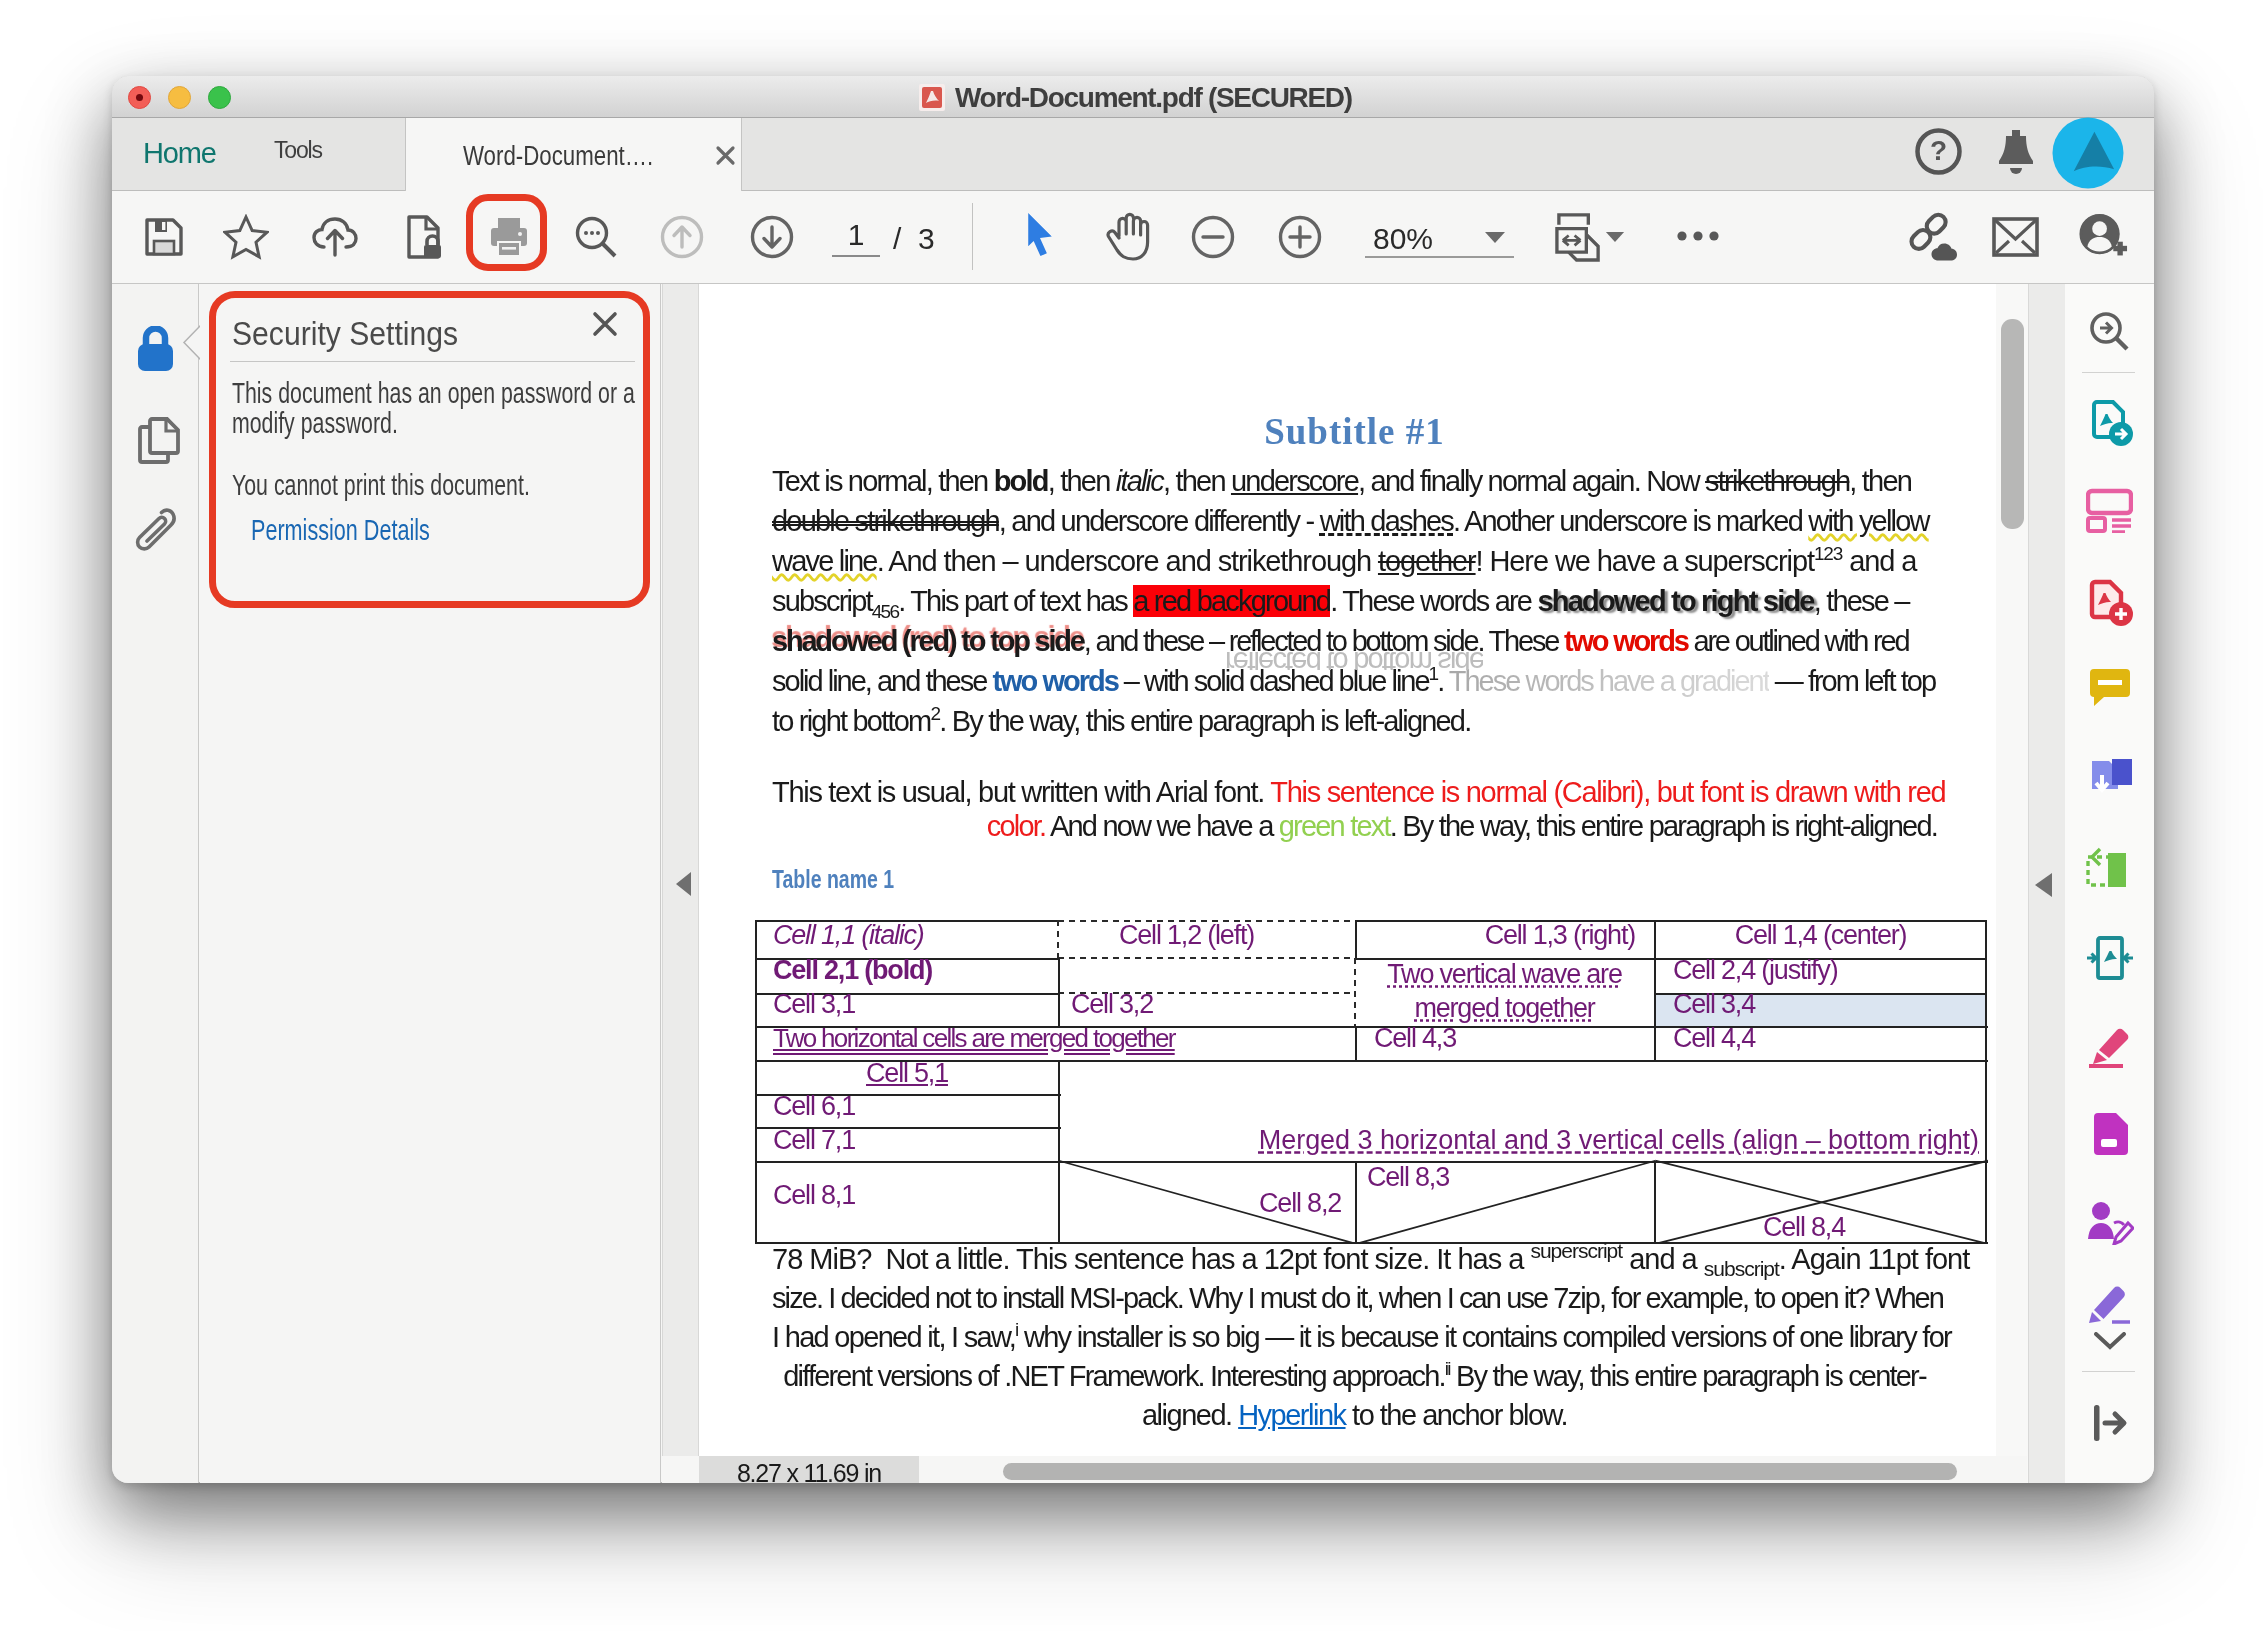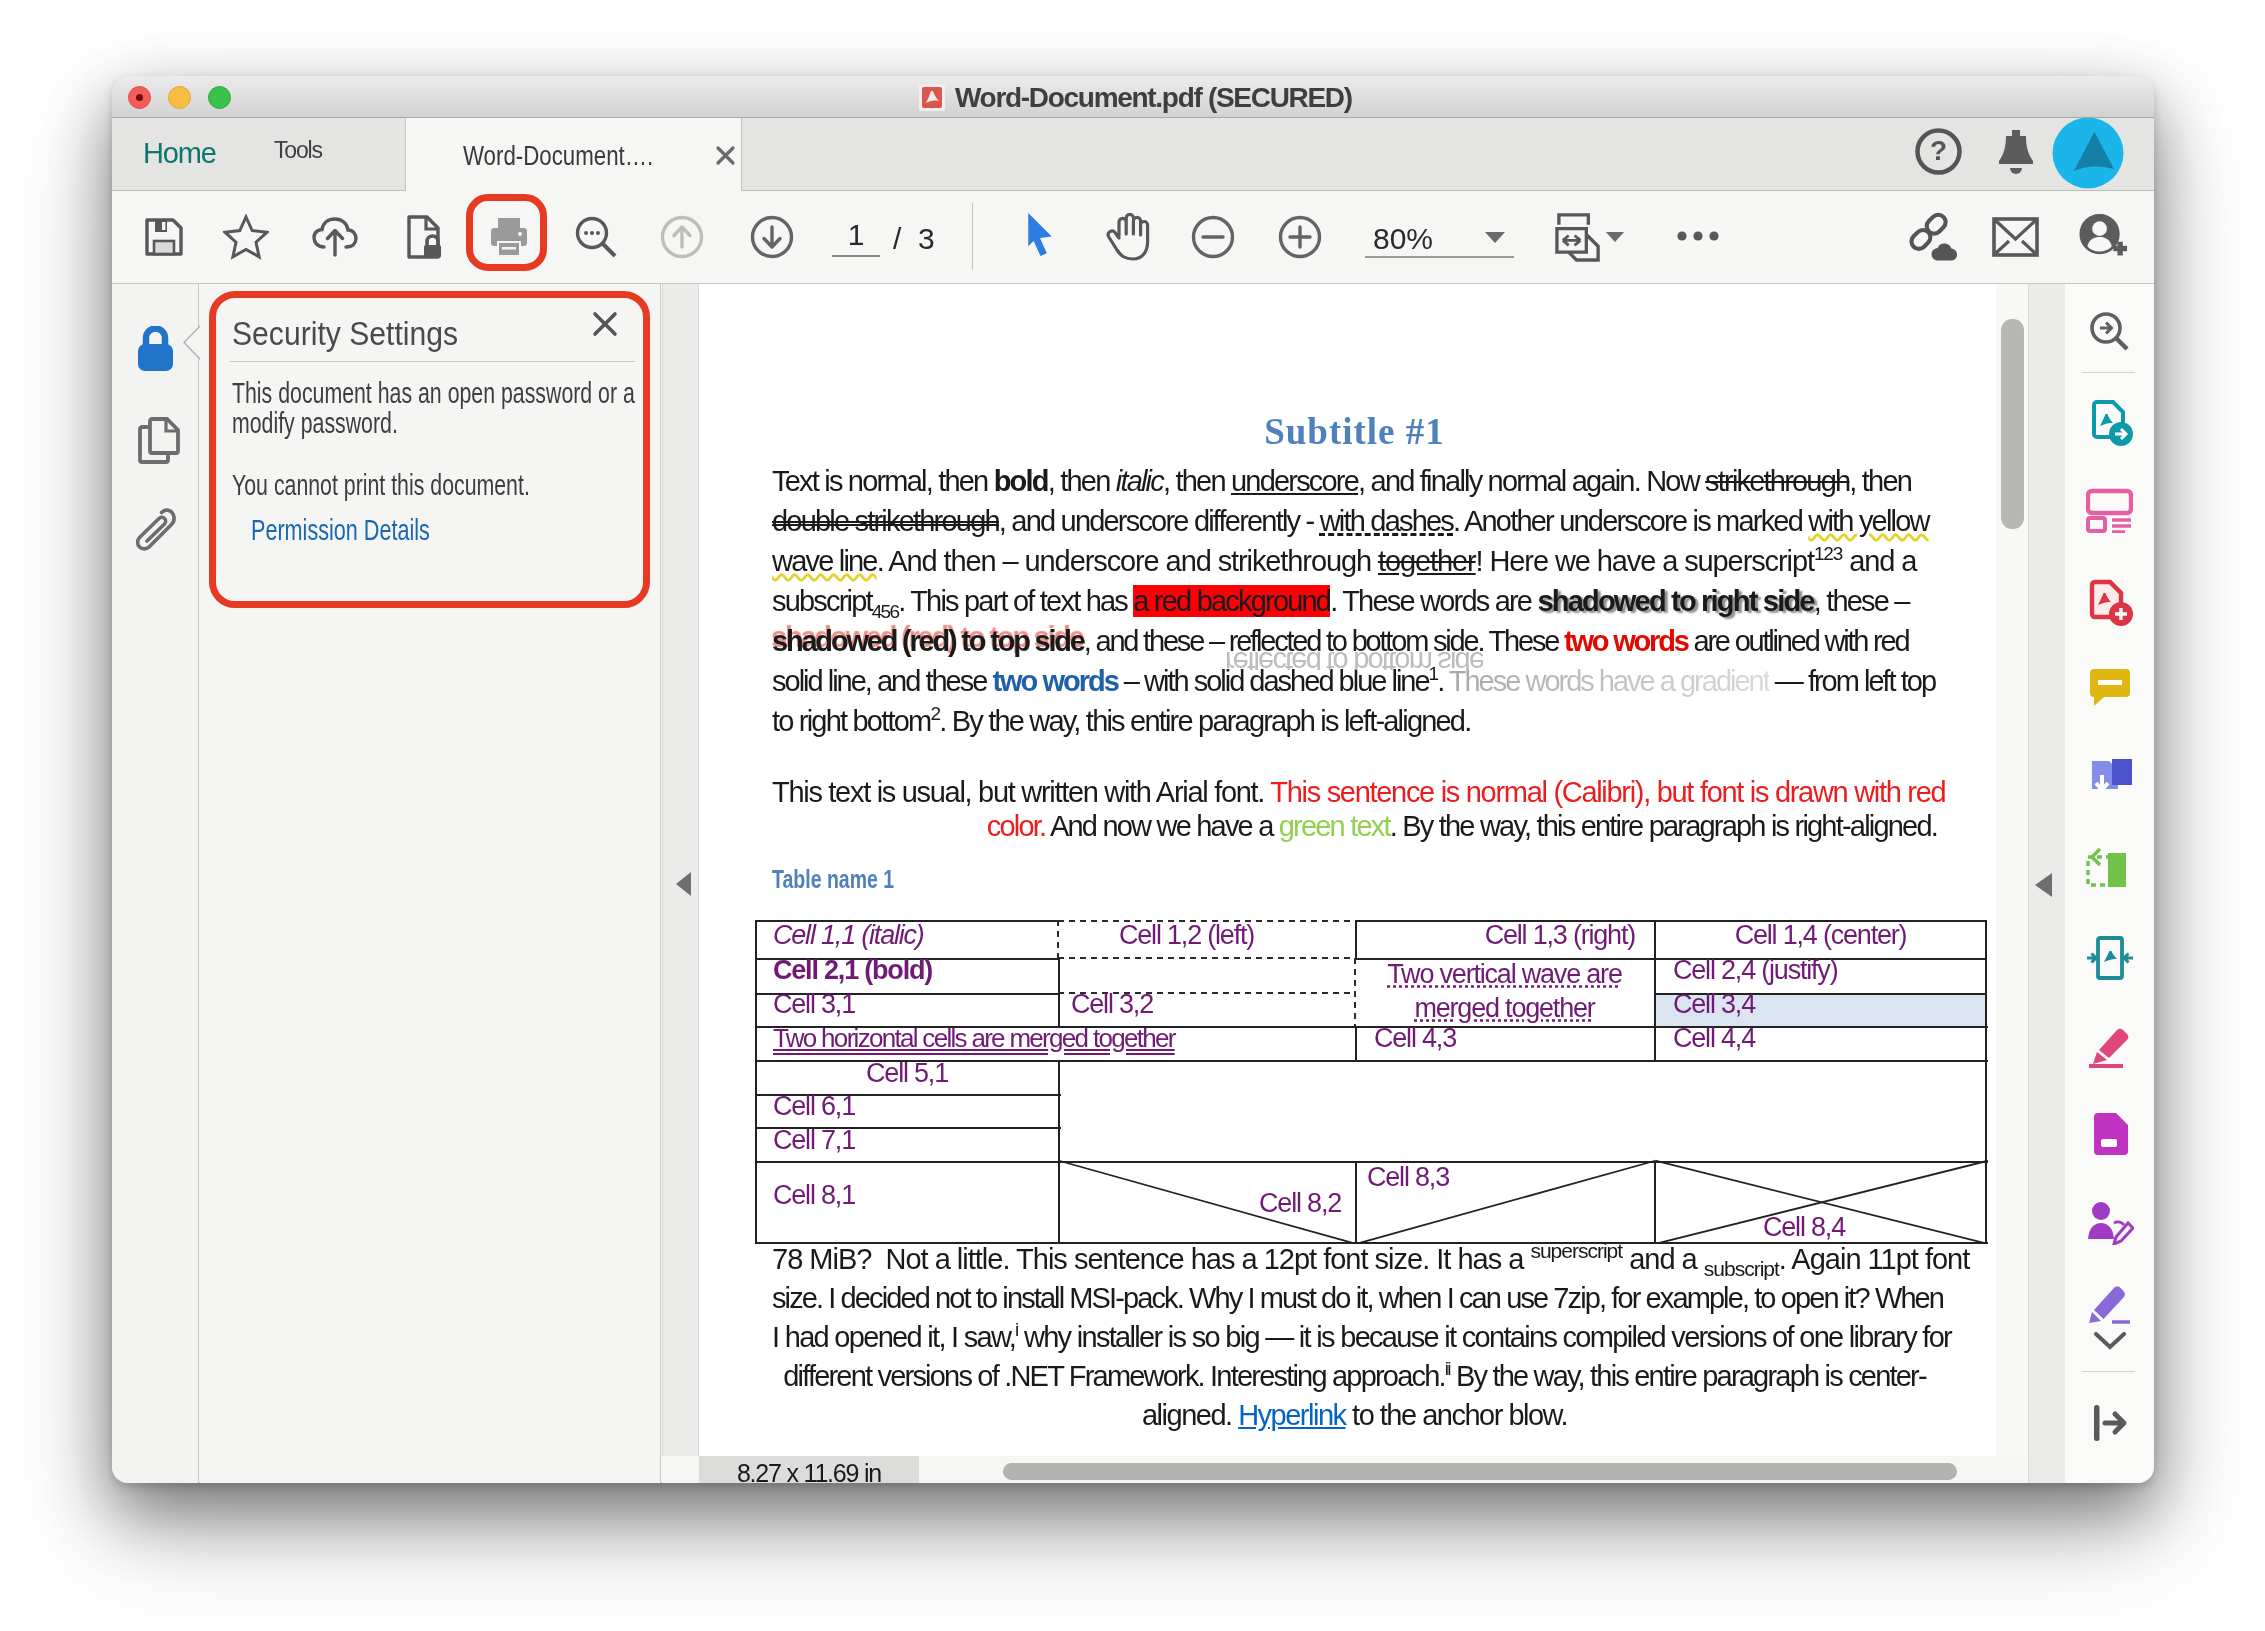--- a/index.html
+++ b/index.html
@@ -237,23 +237,24 @@
     <div class="cell" style="left:1542px;top:846px;width:333px;text-align:center;">Cell 1,4 (center)</div>
     <div class="cell" style="left:661px;top:881px;font-weight:700;">Cell 2,1 (bold)</div>
     <div class="cell" style="left:1243px;top:881px;width:299px;text-align:center;line-height:34px;"><span style="text-decoration:underline dotted;">Two vertical wave are</span><br><span style="text-decoration:underline dotted;">merged together</span></div>
     <div class="cell" style="left:1561px;top:881px;">Cell 2,4 (justify)</div>
     <div class="cell" style="left:661px;top:915px;">Cell 3,1</div>
     <div class="cell" style="left:959px;top:915px;">Cell 3,2</div>
     <div class="cell" style="left:1561px;top:915px;">Cell 3,4</div>
     <div class="cell" style="left:661px;top:949px;font-size:26px;letter-spacing:-1.7px;"><span style="text-decoration:underline double;">Two horizontal cells are merged together</span></div>
     <div class="cell" style="left:1262px;top:949px;">Cell 4,3</div>
     <div class="cell" style="left:1561px;top:949px;">Cell 4,4</div>
-    <div class="cell" style="left:643px;top:984px;width:304px;text-align:center;">Cell 5,1</div>
+    <div class="cell" style="left:643px;top:984px;width:304px;text-align:center;text-decoration:underline;">Cell 5,1</div>
     <div class="cell" style="left:661px;top:1017px;">Cell 6,1</div>
     <div class="cell" style="left:661px;top:1051px;">Cell 7,1</div>
+    <div class="cell" style="left:946px;top:1051px;width:921px;text-align:right;letter-spacing:-0.05px;font-size:27px;"><span style="text-decoration:underline dashed;">Merged 3 horizontal and 3 vertical cells (align – bottom right)</span></div>
     <div class="cell" style="left:661px;top:1106px;">Cell 8,1</div>
     <div class="cell" style="left:946px;top:1114px;width:283px;text-align:right;">Cell 8,2</div>
     <div class="cell" style="left:1255px;top:1088px;">Cell 8,3</div>
     <div class="cell" style="left:1651px;top:1138px;">Cell 8,4</div>
 
     <div class="line" style="left:660px;top:1164px;width:1165px;text-align:center;font-size:29px;line-height:39px;letter-spacing:-1px;">78 MiB?&nbsp; Not a little. This sentence has a 12pt font size. It has a <sup style="font-size:21px;">superscript</sup> and a <sub style="font-size:21px;">subscript</sub>. Again 11pt font<br><span style="letter-spacing:-1.9px;">size. I decided not to install MSI-pack. Why I must do it, when I can use 7zip, for example, to open it? When</span><br><span style="letter-spacing:-1.7px;">I had opened it, I saw,<sup style="font-size:19px;">i</sup> why installer is so big — it is because it contains compiled versions of one library for</span><br><span style="letter-spacing:-1.8px;">different versions of .NET Framework. Interesting approach.<sup style="font-size:19px;">ii</sup> By the way, this entire paragraph is center-</span><br><span style="letter-spacing:-1.5px;">aligned. <a style="color:#0563c1;text-decoration:underline;">Hyperlink</a> to the anchor blow.</span></div>
 
     <div class="vtrack"></div>
     <div class="rstrip"></div>
     <div class="rsidebar"></div>

